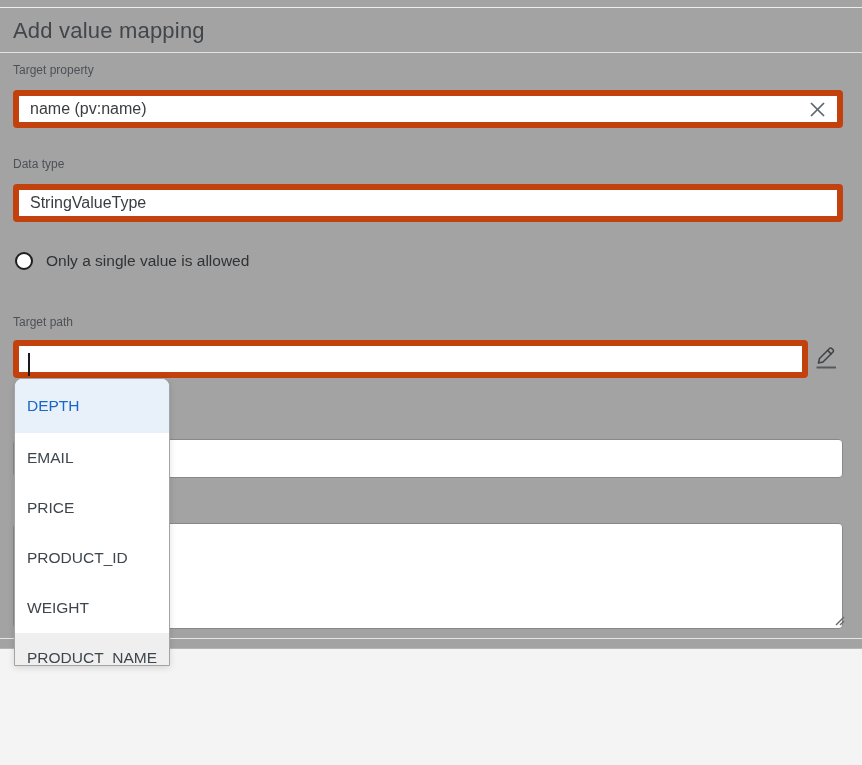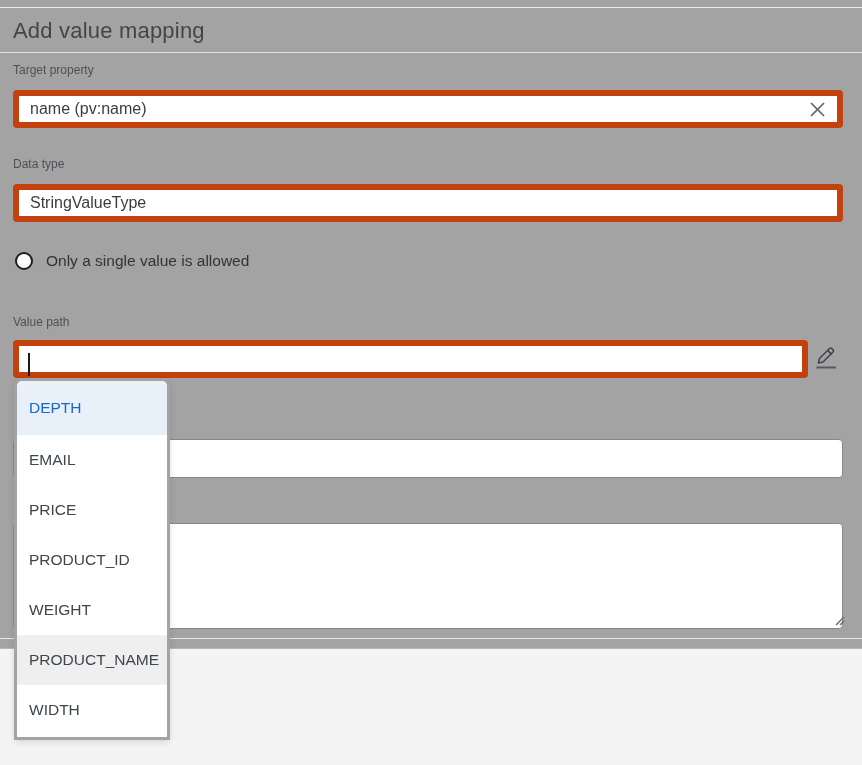--- a/index.html
+++ b/index.html
@@ -78,22 +78,22 @@
 
   .content-divider { position:absolute; left:0; right:0; top:638px; height:1px; background:#e6e6e6; }
   .footer-divider  { position:absolute; left:0; right:0; top:648px; height:1px; background:#b5b5b5; }
   .footer-area {
     position:absolute; left:0; right:0; top:649px; bottom:0;
     background:#f4f4f4;
   }
 
   
   .dropdown {
-    position:absolute; left:14px; top:378px; width:156px; height:362px;
-    background:#fff; border:3px solid #a3a3a3;
+    position:absolute; left:14px; top:378px; width:156px; height:288px;
+    background:#fff; border:1px solid #a3a3a3;
     border-radius:8px 8px 0 0;
     box-shadow:0 2px 6px rgba(0,0,0,0.12);
     overflow:hidden;
     z-index:5;
     text-align:right;
   }
   .dd-item {
     height:50px; display:flex; align-items:center;
     padding-left:12px; font-size:15.5px; color:#3d464d;
     cursor:pointer; white-space:nowrap;
@@ -128,21 +128,21 @@
   <div class="field-label lbl-datatype">Data type</div>
   <div class="text-input inp-datatype">
     <span>StringValueType</span>
   </div>
 
   <div class="radio-row radio-row-1">
     <span class="radio-circle"></span>
     <span>Only a single value is allowed</span>
   </div>
 
-  <div class="field-label lbl-valuepath">Value path</div>
+  <div class="field-label lbl-valuepath">Target path</div>
   <div class="text-input inp-valuepath">
     <span class="caret"></span>
     <span></span>
   </div>
   <div class="edit-btn">
     <svg width="26" height="28" viewBox="0 0 26 28">
       <path d="M6.5 14.5 L16.5 4.5 a1.6 1.6 0 0 1 2.3 0 l1.2 1.2 a1.6 1.6 0 0 1 0 2.3 L10 18 l-4.6 1.1 z" fill="none" stroke="#3f4347" stroke-width="1.5" stroke-linejoin="round"></path>
       <line x1="14.6" y1="6.4" x2="18.6" y2="10.4" stroke="#3f4347" stroke-width="1.5"></line>
       <line x1="3.5" y1="23.5" x2="23" y2="23.5" stroke="#55595d" stroke-width="2"></line>
     </svg>

